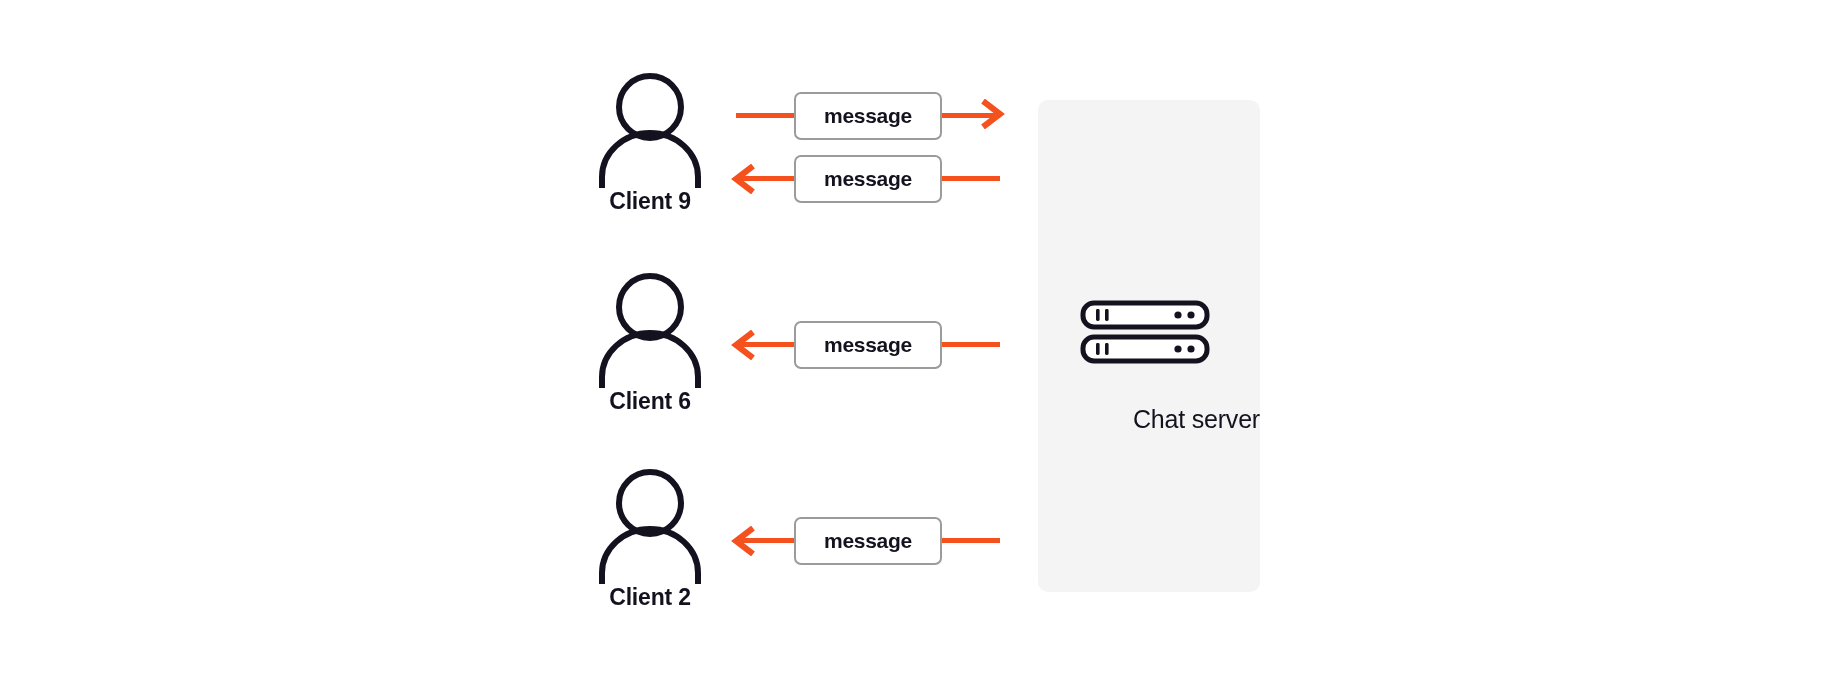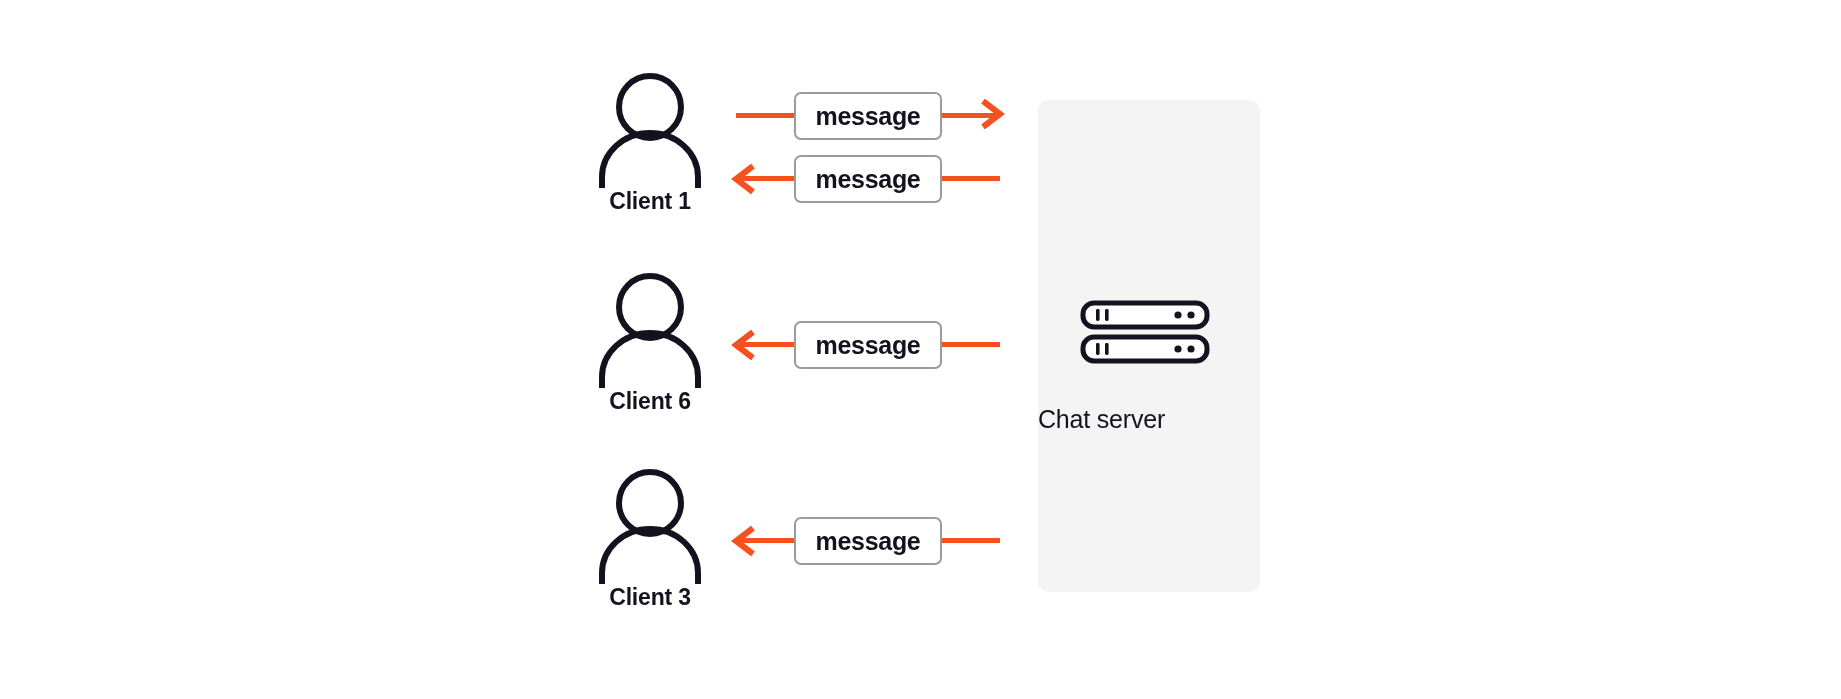--- a/index.html
+++ b/index.html
@@ -33,21 +33,21 @@
     left: 1080px;
     top: 300px;
     width: 130px;
     height: 66px;
   }
   .server-label {
     position: absolute;
     left: 1038px;
     top: 405px;
     width: 222px;
-    text-align: left;
+    text-align: right;
     font-size: 25px;
     font-weight: 500;
     color: #14121f;
     letter-spacing: -0.2px;
   }
 
   
   .client {
     position: absolute;
     width: 120px;
@@ -76,21 +76,21 @@
     position: absolute;
     width: 148px;
     height: 48px;
     background: #ffffff;
     border: 2px solid #9b9b9b;
     border-radius: 7px;
     box-sizing: border-box;
     display: flex;
     align-items: center;
     justify-content: center;
-    font-size: 25px;
+    font-size: 21px;
     font-weight: 700;
     color: #14121f;
     letter-spacing: -0.3px;
     z-index: 3;
   }
 
   
   .line {
     position: absolute;
     height: 5px;
@@ -127,21 +127,21 @@
 
   <div class="server-label">Chat server</div>
 
   <div class="client" style="left:590px; top:70px;">
     <div class="person">
       <svg width="120" height="120" viewBox="0 0 120 120" xmlns="http://www.w3.org/2000/svg">
         <circle cx="60" cy="37" r="31" fill="none" stroke="#14121f" stroke-width="6"></circle>
         <path d="M 12 118 L 12 107 A 48 44 0 0 1 108 107 L 108 118" fill="none" stroke="#14121f" stroke-width="6" stroke-linecap="butt"></path>
       </svg>
     </div>
-    <div class="client-label">Client 1</div>
+    <div class="client-label">Client 9</div>
   </div>
 
   <div class="line" style="left:736px; top:113px; width:74px;"></div>
   <div class="msg-box" style="left:794px; top:92px;">message</div>
   <div class="line" style="left:940px; top:113px; width:60px;"></div>
   <div class="arrow-svg" style="left:978px; top:99px;">
     <svg width="28" height="30" viewBox="0 0 28 30" xmlns="http://www.w3.org/2000/svg">
       <path d="M 5 2 L 22 15 L 5 28" fill="none" stroke="#f4511e" stroke-width="6" stroke-linecap="butt" stroke-linejoin="miter"></path>
     </svg>
   </div>
@@ -174,21 +174,21 @@
   <div class="msg-box" style="left:794px; top:321px;">message</div>
   <div class="line" style="left:940px; top:342px; width:60px;"></div>
 
   <div class="client" style="left:590px; top:466px;">
     <div class="person">
       <svg width="120" height="120" viewBox="0 0 120 120" xmlns="http://www.w3.org/2000/svg">
         <circle cx="60" cy="37" r="31" fill="none" stroke="#14121f" stroke-width="6"></circle>
         <path d="M 12 118 L 12 107 A 48 44 0 0 1 108 107 L 108 118" fill="none" stroke="#14121f" stroke-width="6" stroke-linecap="butt"></path>
       </svg>
     </div>
-    <div class="client-label">Client 3</div>
+    <div class="client-label">Client 2</div>
   </div>
 
   <div class="arrow-svg" style="left:730px; top:526px;">
     <svg width="28" height="30" viewBox="0 0 28 30" xmlns="http://www.w3.org/2000/svg">
       <path d="M 23 2 L 6 15 L 23 28" fill="none" stroke="#f4511e" stroke-width="6" stroke-linecap="butt" stroke-linejoin="miter"></path>
     </svg>
   </div>
   <div class="line" style="left:740px; top:538px; width:72px;"></div>
   <div class="msg-box" style="left:794px; top:517px;">message</div>
   <div class="line" style="left:940px; top:538px; width:60px;"></div>

